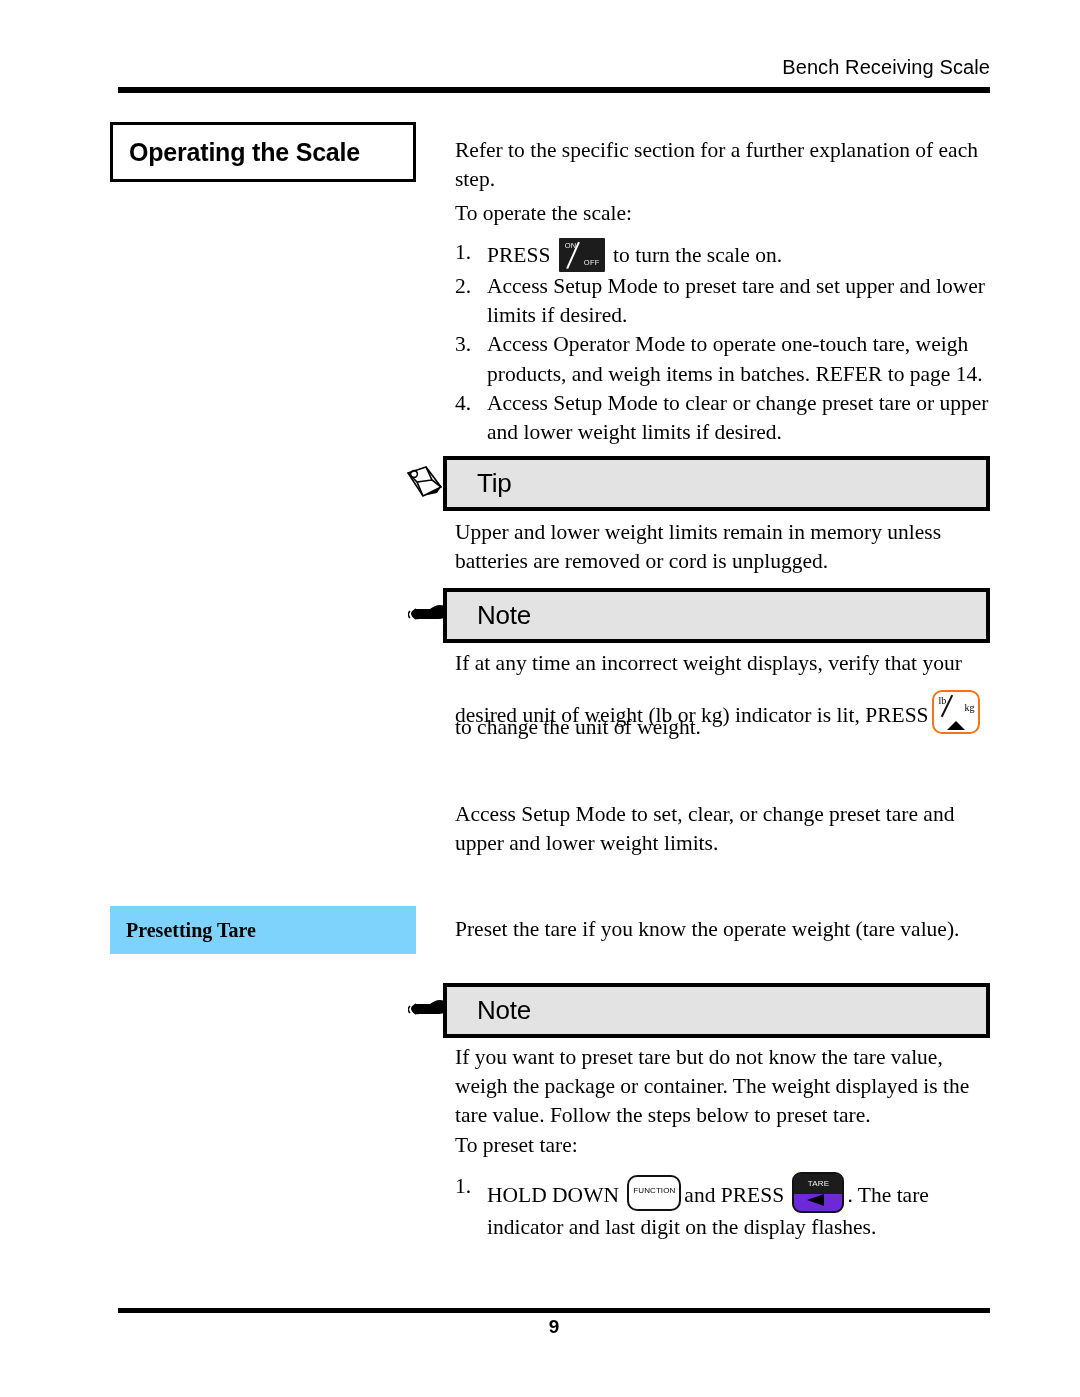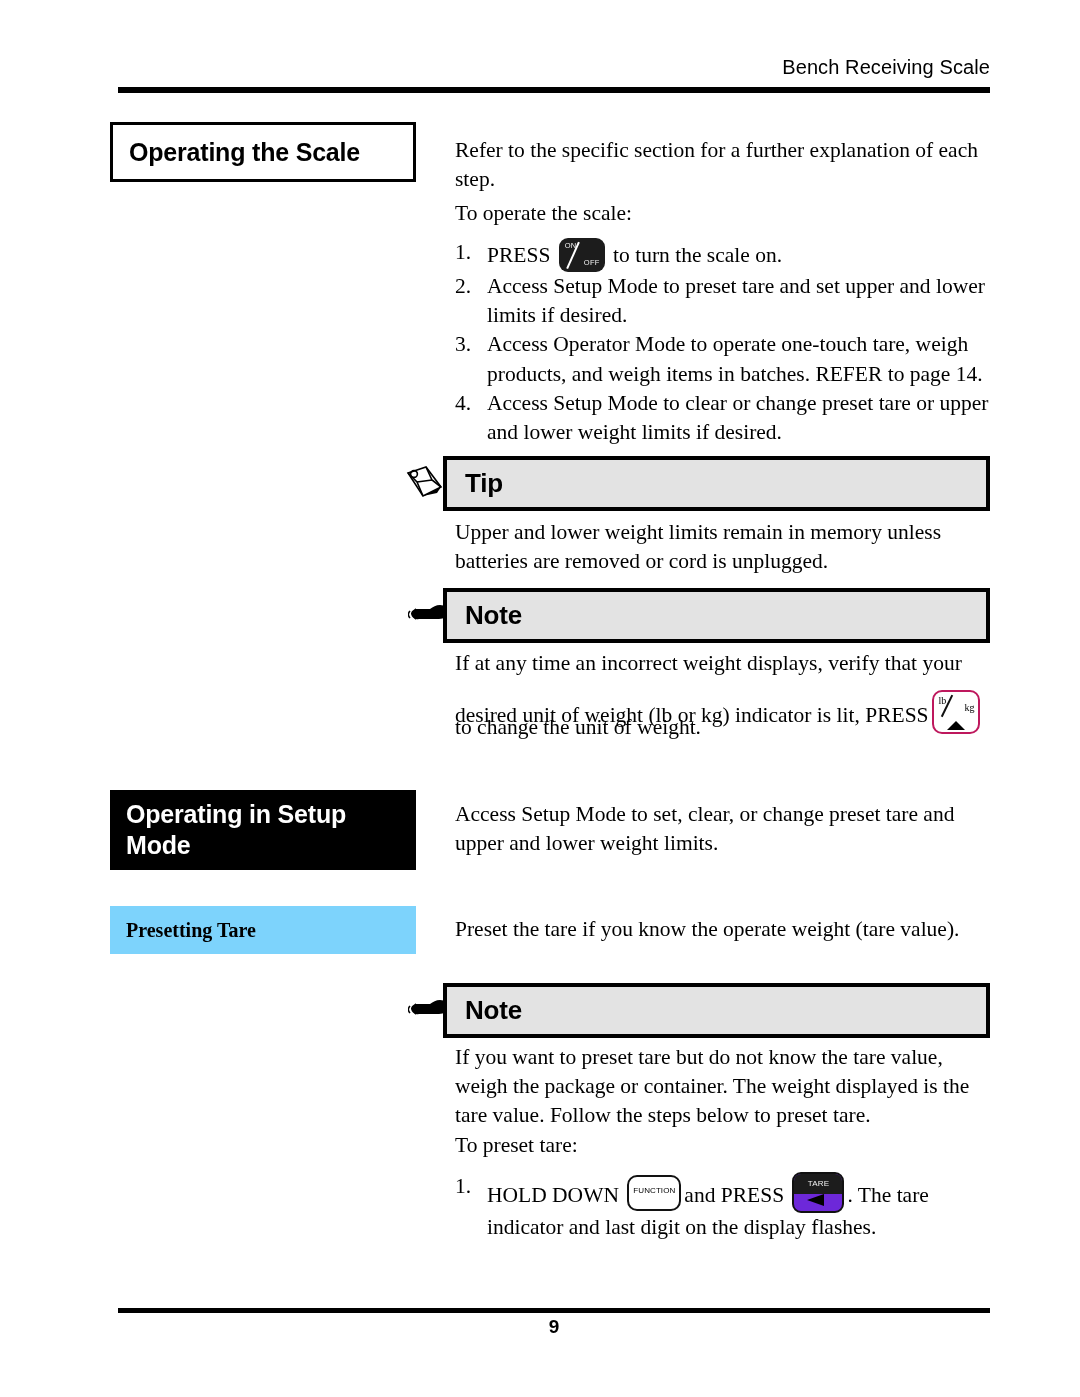--- a/index.html
+++ b/index.html
@@ -137,43 +137,43 @@
   .gap-before { margin-top: 18px; }
 
   
   .admon-bar {
     position: absolute;
     box-sizing: border-box;
     border: 4px solid #000;
     background: #e3e3e3;
     display: flex;
     align-items: center;
-    padding-left: 18px;
-    font-family: "Liberation Sans", "DejaVu Sans", sans-serif;
-    font-weight: bold;
+    padding-left: 30px;
+    font-family: "Liberation Sans", "DejaVu Sans", sans-serif;
+    font-weight: normal;
     font-size: 26px;
     letter-spacing: -0.2px;
   }
   .admon-icon {
     position: absolute;
     width: 42px;
     height: 40px;
   }
 
   
   .key {
     display: inline-block;
     vertical-align: middle;
     position: relative;
   }
 
   .key-onoff {
     width: 46px;
     height: 34px;
-    border-radius: 9px;
+    border-radius: 1px;
     background: #1c1c1c;
     vertical-align: -10px;
     margin: 0 3px;
   }
   .key-onoff .k-on {
     position: absolute;
     left: 6px;
     top: 3px;
     font-family: "Liberation Sans", "DejaVu Sans", sans-serif;
     font-size: 7.5px;
@@ -197,21 +197,21 @@
     height: 29px;
     background: #ffffff;
     transform: rotate(24deg);
     transform-origin: 50% 50%;
   }
 
   .key-lbkg {
     width: 44px;
     height: 40px;
     border-radius: 10px;
-    border: 2px solid #be185d;
+    border: 2px solid #f97316;
     background: #ffffff;
     vertical-align: -12px;
     margin: 0 3px;
   }
   .key-lbkg .k-lb {
     position: absolute;
     left: 5px;
     top: 2px;
     font-family: "Liberation Serif", "DejaVu Serif", serif;
     font-size: 10px;
@@ -397,21 +397,20 @@
     <span>desired unit of weight (lb or kg) indicator is lit, PRESS</span><span class="key key-lbkg">
       <span class="k-slash"></span>
       <span class="k-lb">lb</span>
       <span class="k-kg">kg</span>
       <span class="k-tri"></span>
     </span>
   </div>
 
   <div class="body-txt" style="left:455px; top:713px; width:535px;">to change the unit of weight.</div>
 
-  <div class="head-black" style="left:110px; top:790px; width:306px; height:80px;">Operating in Setup Mode</div>
 
   <div class="body-txt" style="left:455px; top:800px; width:530px;">Access Setup Mode to set, clear, or change preset tare and upper and lower weight limits.</div>
 
   <div class="head-gray" style="left:110px; top:906px; width:306px; height:48px;">Presetting Tare</div>
 
   <div class="body-txt" style="left:455px; top:915px; width:535px;">Preset the tare if you know the operate weight (tare value).</div>
 
   <div class="admon-icon" style="left:408px; top:993px;">
     <svg viewBox="0 0 42 34" width="42" height="34" aria-hidden="true">
       <path d="M3 16 C3 13 6 11 9 11 L22 11 C25 9 28 7 32 7 C37 7 40 10 40 14

